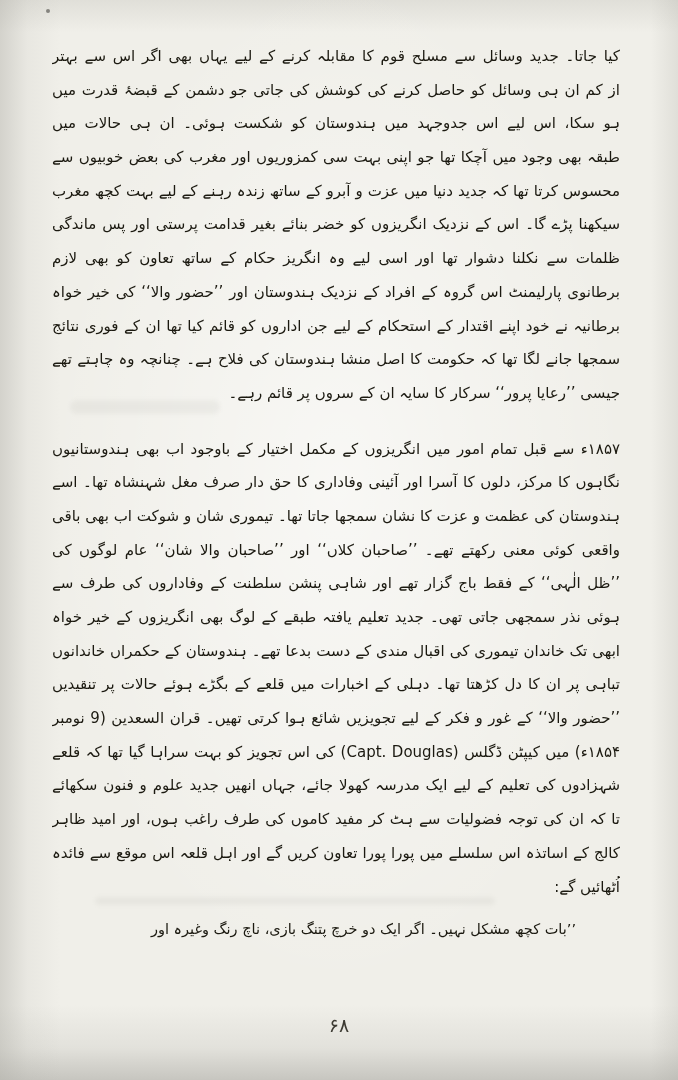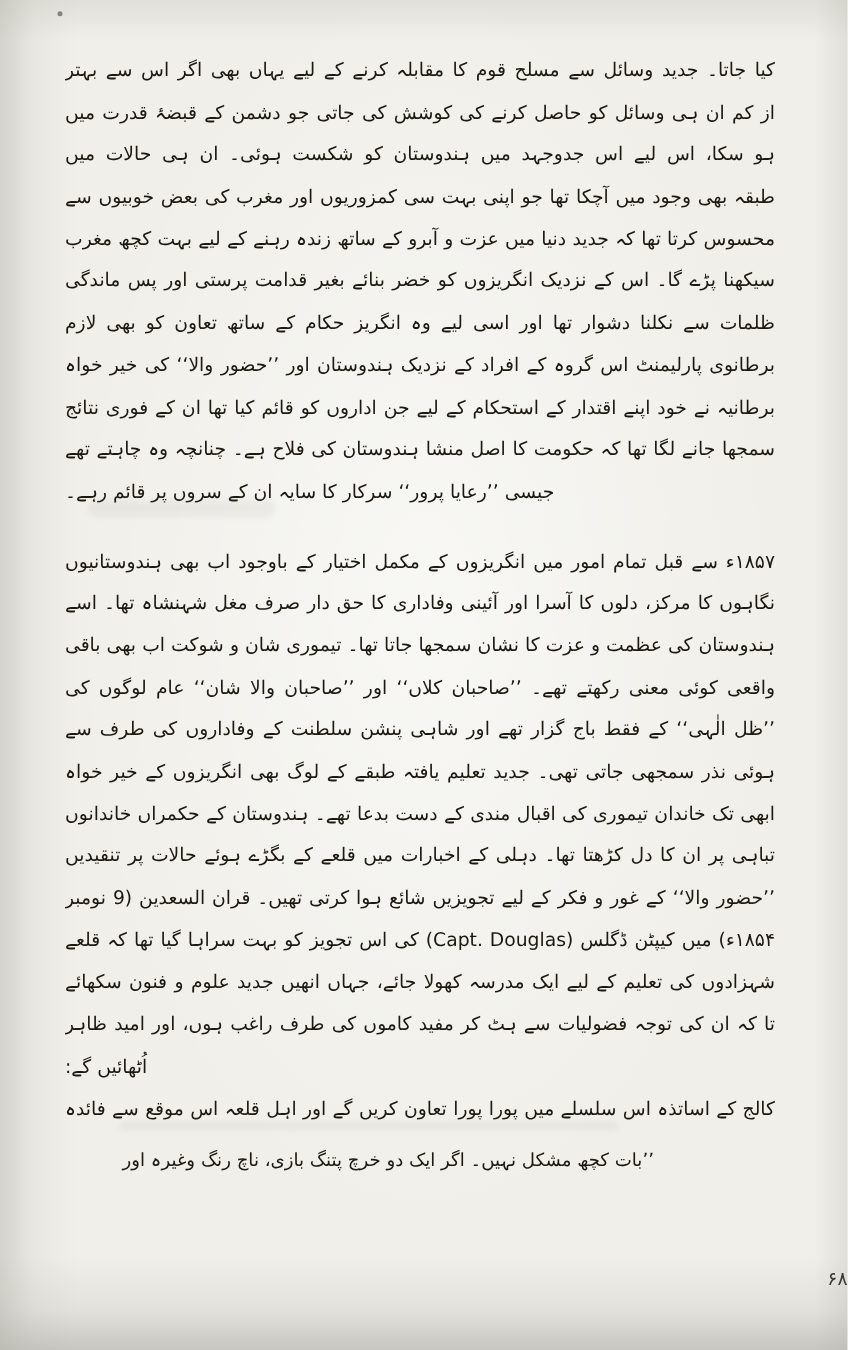--- a/index.html
+++ b/index.html
@@ -19,36 +19,36 @@
     background-color:#f0efe9;
   }
   .text-block{
     position:absolute;top:40px;right:58px;left:52px;
     direction:rtl;unicode-bidi:embed;
     color:#1b1910;
   }
   .line{
     height:33.7px;line-height:33.7px;font-size:15px;
     overflow:hidden;white-space:nowrap;
-    text-align:left;
+    text-align:right;
   }
   .j{ 
     white-space:normal;
     text-align:justify;
     text-align-last:justify;
   }
   .para2{margin-top:22px;}
   .quote{
     margin-top:9px;
     padding-right:44px;padding-left:46px;
     font-size:14.5px;
   }
   .pagenum{
     position:absolute;top:1014px;left:0;width:678px;
-    text-align:right;font-size:15px;color:#3c3a32;letter-spacing:3px;
+    text-align:center;font-size:19px;color:#3c3a32;letter-spacing:3px;
   }
   .speck{
     position:absolute;top:9px;left:46px;width:4px;height:4px;
     border-radius:50%;background:#6d6c66;opacity:.8;
   }
   .ghost{
     position:absolute;height:14px;border-radius:7px;
     background:#9b9a92;opacity:.10;filter:blur(2px);
   }
   .g1{top:400px;left:70px;width:150px;}
@@ -81,22 +81,22 @@
       <div class="line j">ہندوستان کی عظمت و عزت کا نشان سمجھا جاتا تھا۔ تیموری شان و شوکت اب بھی باقی تھی۔ بادشاہ</div>
       <div class="line j">واقعی کوئی معنی رکھتے تھے۔ ’’صاحبان کلاں‘‘ اور ’’صاحبان والا شان‘‘ عام لوگوں کی نگاہوں میں</div>
       <div class="line j">’’ظل الٰہی‘‘ کے فقط باج گزار تھے اور شاہی پنشن سلطنت کے وفاداروں کی طرف سے پیش</div>
       <div class="line j">ہوئی نذر سمجھی جاتی تھی۔ جدید تعلیم یافتہ طبقے کے لوگ بھی انگریزوں کے خیر خواہ ہونے کے باوجود</div>
       <div class="line j">ابھی تک خاندان تیموری کی اقبال مندی کے دست بدعا تھے۔ ہندوستان کے حکمراں خاندانوں کی</div>
       <div class="line j">تباہی پر ان کا دل کڑھتا تھا۔ دہلی کے اخبارات میں قلعے کے بگڑے ہوئے حالات پر تنقیدیں اور</div>
       <div class="line j">’’حضور والا‘‘ کے غور و فکر کے لیے تجویزیں شائع ہوا کرتی تھیں۔ قران السعدین (9 نومبر</div>
       <div class="line j">۱۸۵۴ء) میں کیپٹن ڈگلس ⁦(Capt. Douglas)⁩ کی اس تجویز کو بہت سراہا گیا تھا کہ قلعے میں</div>
       <div class="line j">شہزادوں کی تعلیم کے لیے ایک مدرسہ کھولا جائے، جہاں انھیں جدید علوم و فنون سکھائے جایا کریں</div>
       <div class="line j">تا کہ ان کی توجہ فضولیات سے ہٹ کر مفید کاموں کی طرف راغب ہوں، اور امید ظاہر کی گئی کہ دہلی</div>
+      <div class="line j">کالج کے اساتذہ اس سلسلے میں پورا پورا تعاون کریں گے اور اہل قلعہ اس موقع سے فائدہ</div>
       <div class="line">اُٹھائیں گے:</div>
-      <div class="line j">کالج کے اساتذہ اس سلسلے میں پورا پورا تعاون کریں گے اور اہل قلعہ اس موقع سے فائدہ</div>
     </div>
 
     <div class="line quote">’’بات کچھ مشکل نہیں۔ اگر ایک دو خرچ پتنگ بازی، ناچ رنگ وغیرہ اور</div>
 
   </div>
 
   <div class="pagenum">۶۸</div>
 
   <div class="speck"></div>
   <div class="ghost g1"></div>

